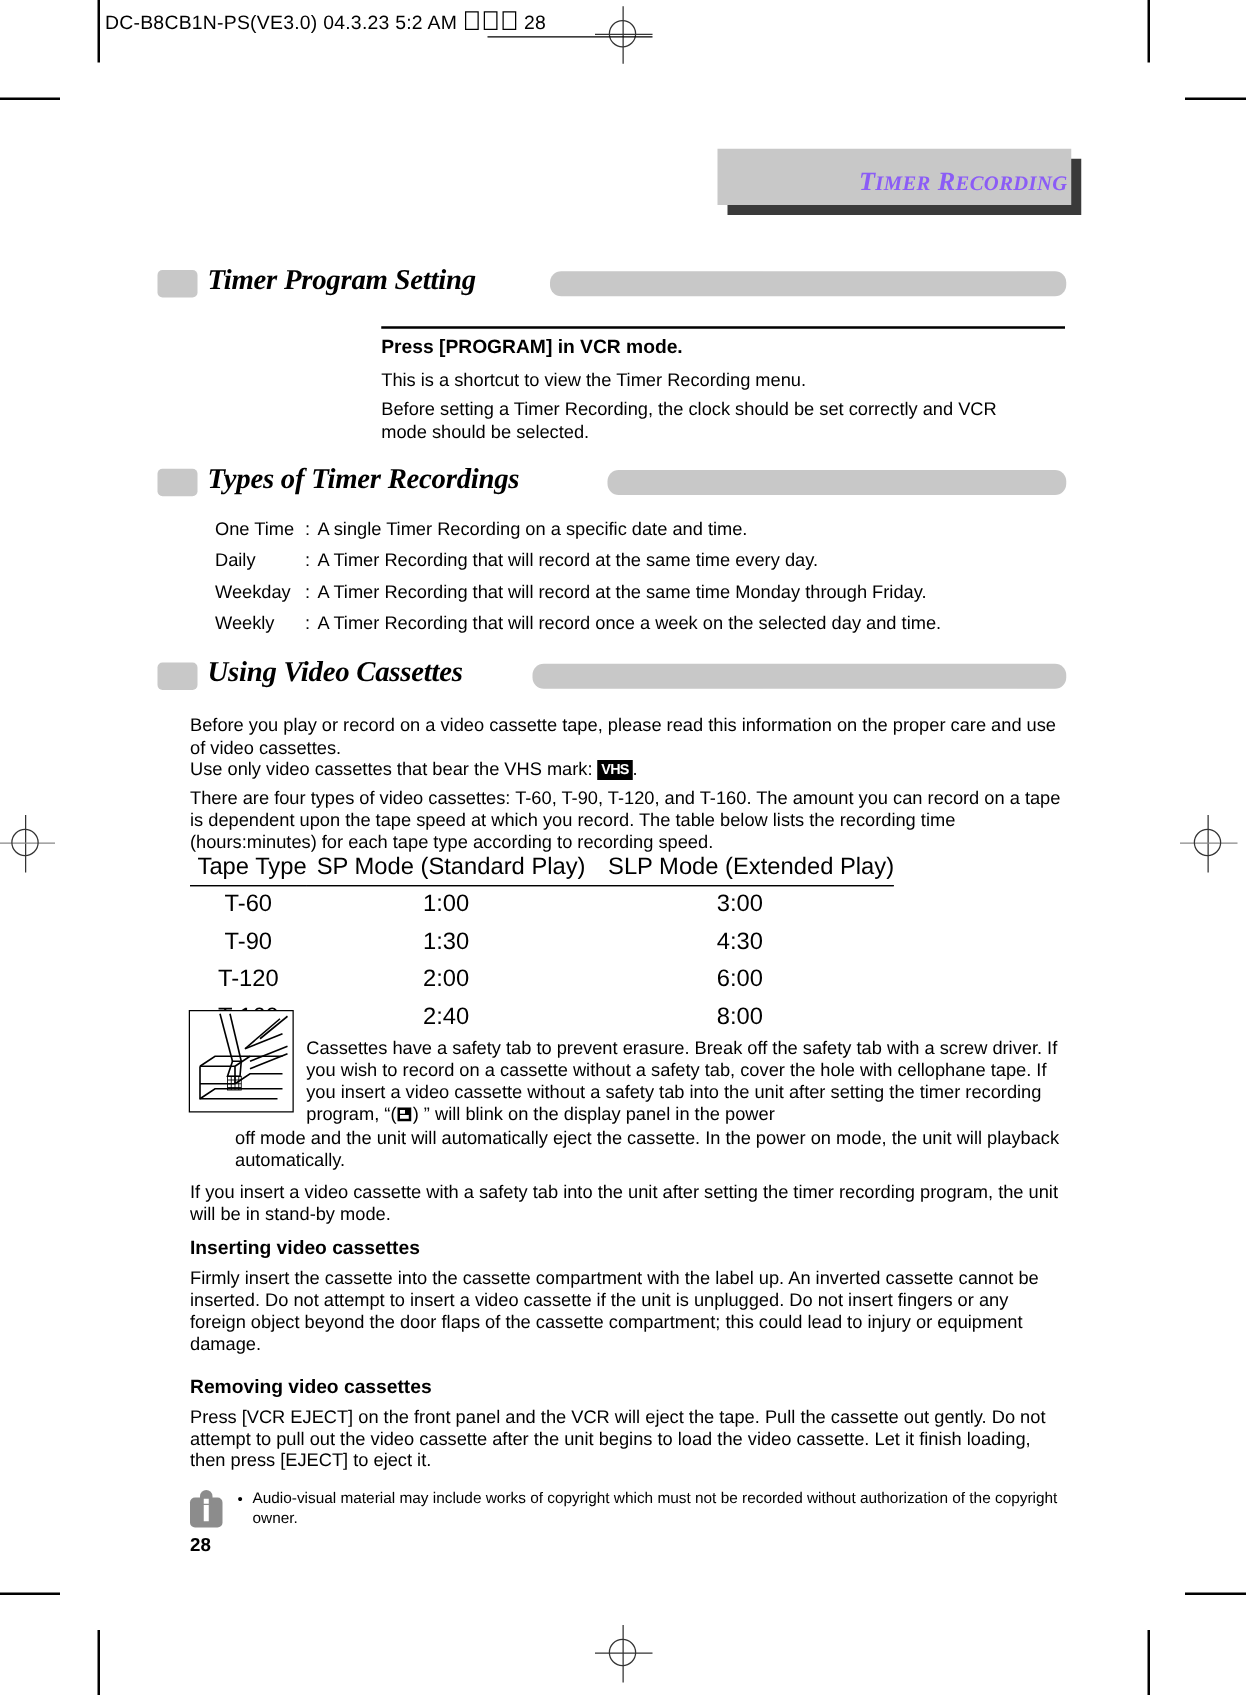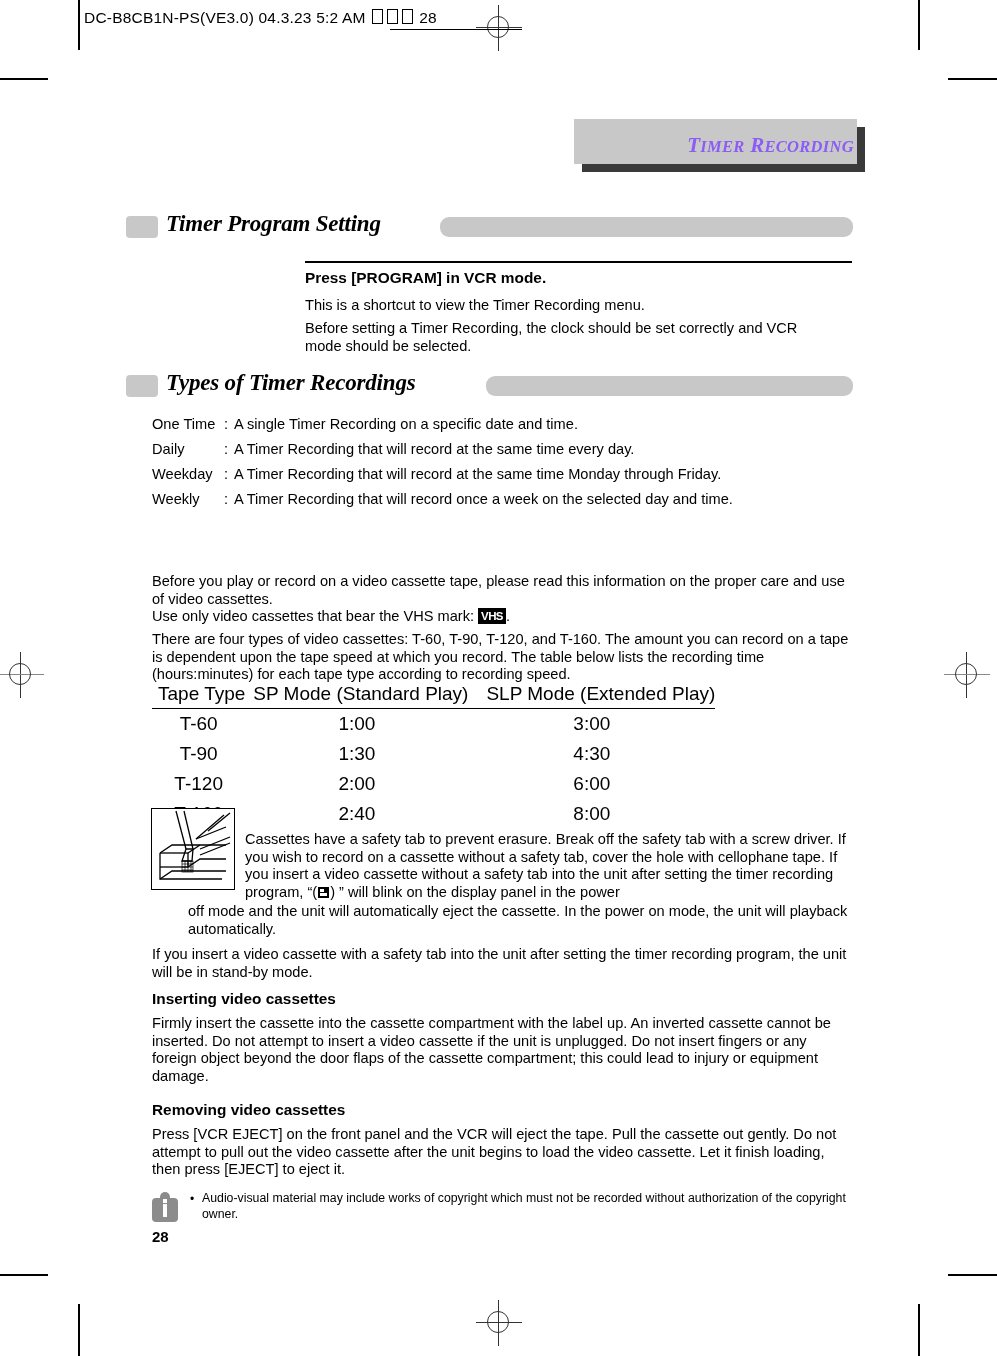--- a/index.html
+++ b/index.html
@@ -161,21 +161,21 @@
   .intro-line { white-space: nowrap; }
 
   
   .types-list { position: absolute; left: 152px; top: 412px; width: 700px; }
   .types-row {
     display: flex;
     font-size: 14.6px;
     line-height: 25px;
     white-space: nowrap;
   }
-  .types-key { width: 72px; flex: none; }
+  .types-key { width: 72px; flex: none; margin-left: 20px; }
   .types-sep { width: 10px; flex: none; }
 
   
   .vhs-mark {
     display: inline-block;
     background: #000;
     color: #fff;
     font-weight: bold;
     font-size: 11.5px;
     letter-spacing: -0.6px;
@@ -376,20 +376,25 @@
       <span class="types-sep">:</span>
       <span>A Timer Recording that will record at the same time Monday through Friday.</span>
     </div>
     <div class="types-row">
       <span class="types-key">Weekly</span>
       <span class="types-sep">:</span>
       <span>A Timer Recording that will record once a week on the selected day and time.</span>
     </div>
   </div>
 
+  <div class="sec-head" style="top:528px;">
+    <div class="sec-chip"></div>
+    <div class="sec-title">Using Video Cassettes</div>
+    <div class="sec-bar" style="left:300px;width:427px;"></div>
+  </div>
 
   <div class="body-text" style="left:152px;top:573px;width:700px;">Before you play or record on a video cassette tape, please read this information on the proper care and use of video cassettes.</div>
 
   <div class="body-text" style="left:152px;top:608px;width:700px;"><span>Use only video cassettes that bear the VHS mark: </span><span class="vhs-mark">VHS</span><span>.</span></div>
 
   <div class="body-text" style="left:152px;top:631px;width:705px;">There are four types of  video cassettes: T-60, T-90, T-120, and T-160. The amount you can record on a tape is dependent upon the tape speed at which you record. The table below lists the recording time (hours:minutes) for each tape type according to recording speed.</div>
 
   <table class="tape-table">
     <thead>
       <tr>

